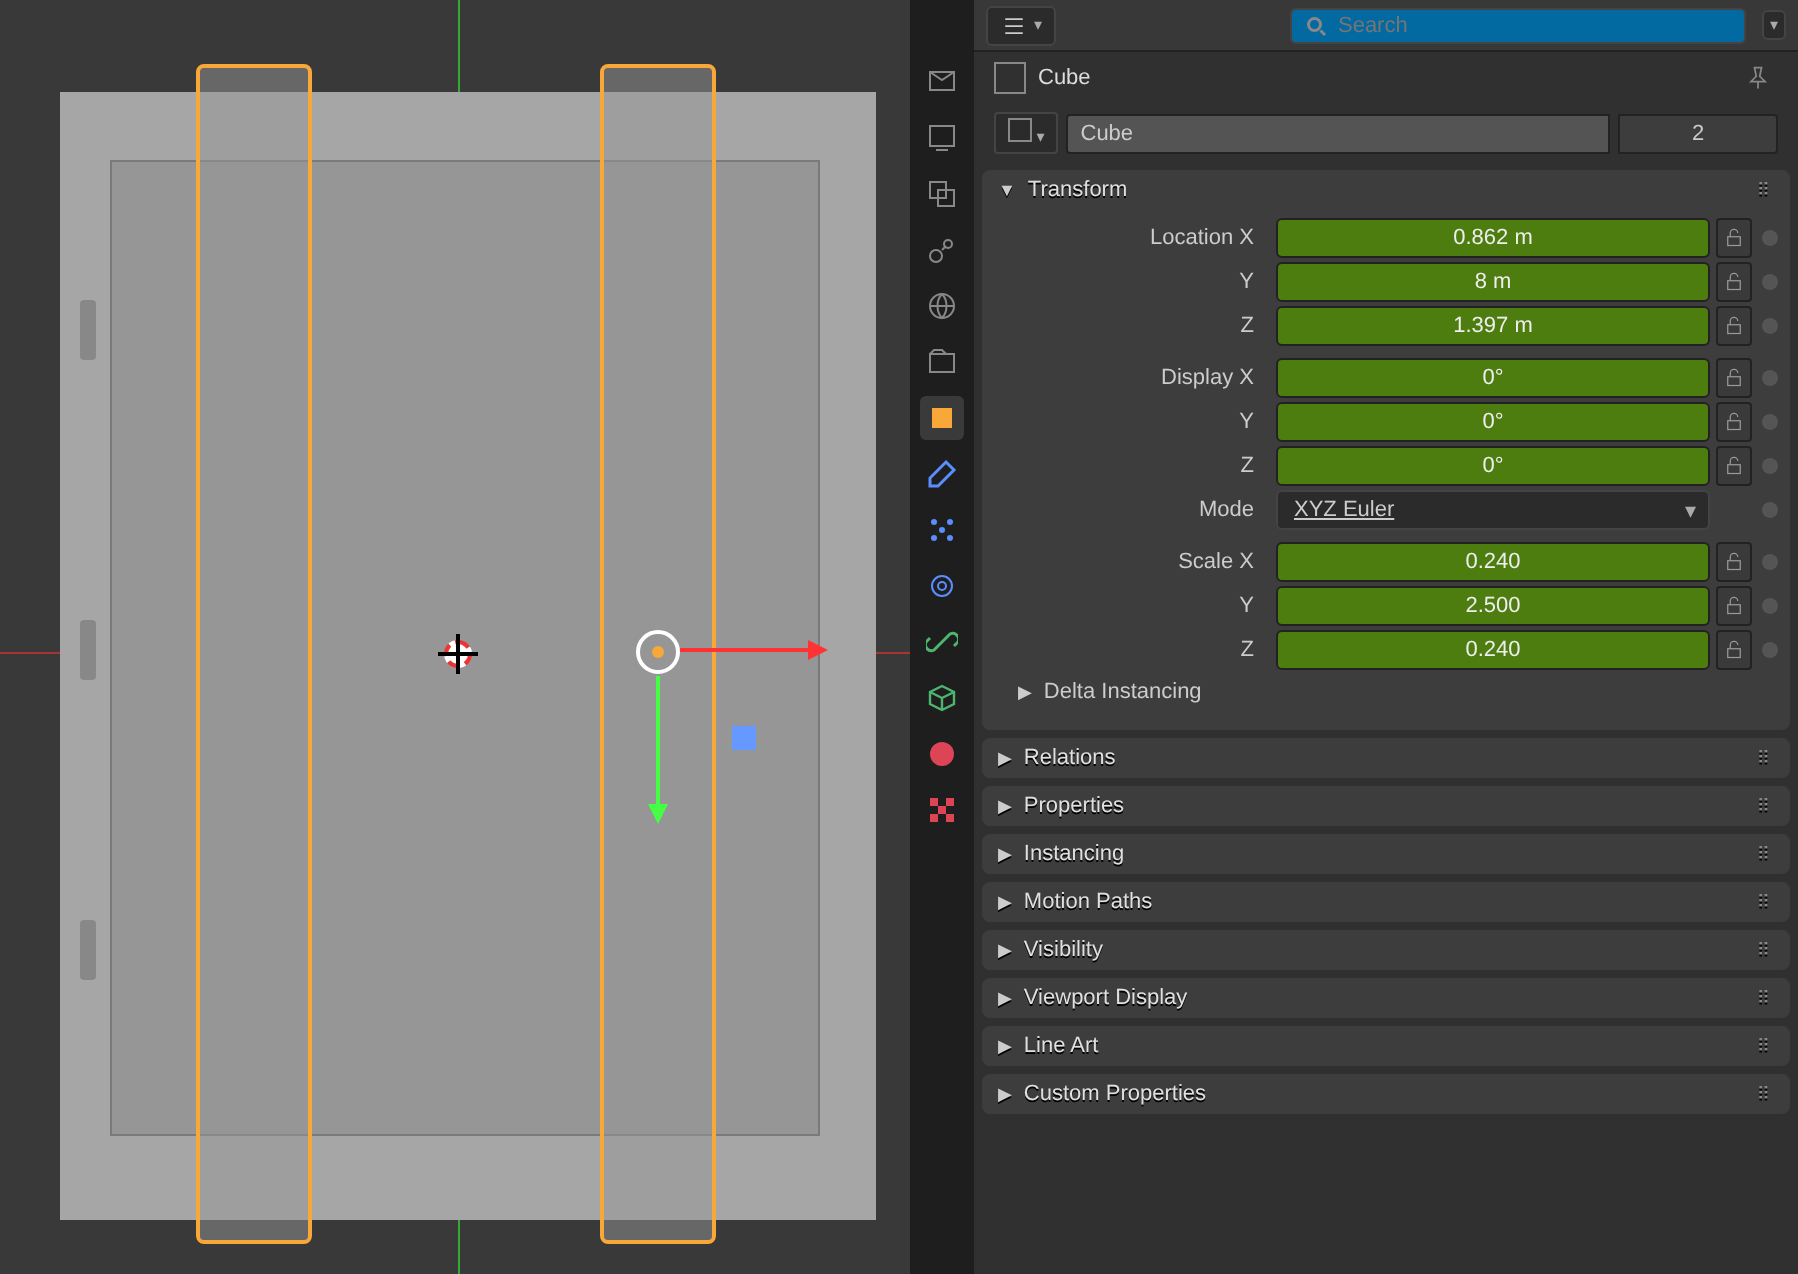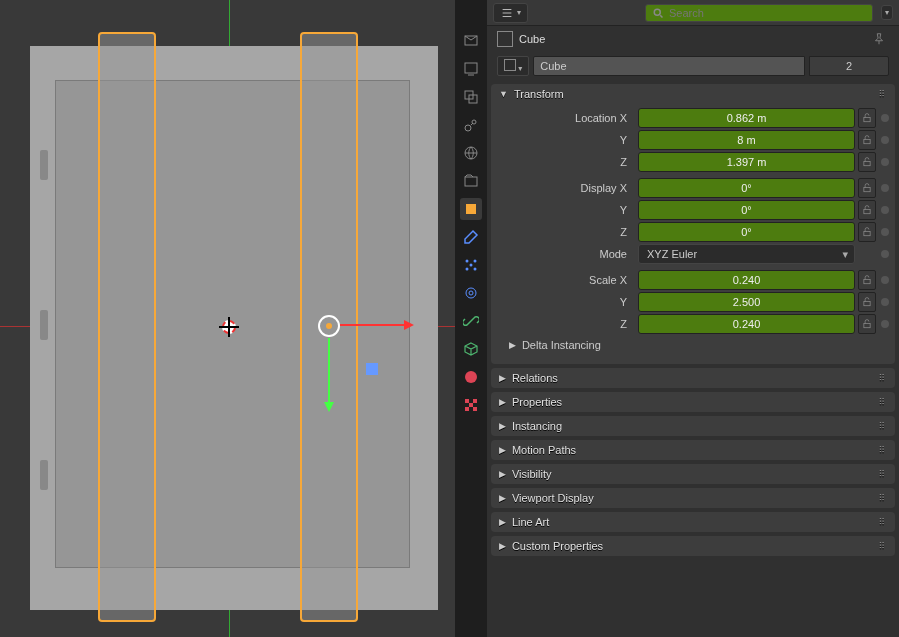--- a/index.html
+++ b/index.html
@@ -27,40 +27,40 @@
 
   .right-panel { flex: 0 0 444px; height: 637px; background: #303030; display:flex; position:relative;}
   .vtabs{width:32px;background:#1e1e1e;display:flex;flex-direction:column;padding-top:30px;align-items:center;gap:6px;}
   .vtab{width:22px;height:22px;border-radius:3px;display:flex;align-items:center;justify-content:center;color:#888;cursor:pointer;}
   .vtab.active{background:#3a3a3a;color:#f7a838;}
   .vtab svg{width:16px;height:16px;}
   .props{flex:1;display:flex;flex-direction:column;}
   .top-bar{height:26px;background:#383838;display:flex;align-items:center;padding:0 6px;gap:8px;border-bottom:1px solid #222;}
   .mode-btn{background:#2b2b2b;border:1px solid #444;border-radius:3px;padding:2px 6px;display:flex;align-items:center;gap:3px;}
   .search-wrap{flex:1;display:flex;justify-content:flex-end;}
-  .search{background:#4d7c0f;border:1px solid #444;border-radius:3px;padding:2px 6px;width:228px;display:flex;align-items:center;gap:5px;color:#888;}
+  .search{background:#0369a1;border:1px solid #444;border-radius:3px;padding:2px 6px;width:228px;display:flex;align-items:center;gap:5px;color:#888;}
   .pin-btn{width:20px;height:20px;display:flex;align-items:center;justify-content:center;color:#888;}
   .breadcrumb{height:26px;padding:4px 10px;display:flex;align-items:center;gap:6px;color:#ddd;}
   .bc-icon{width:16px;height:16px;border:1px solid #888;display:inline-block;}
   .data-row{padding:4px 10px;display:flex;align-items:center;gap:4px;}
   .data-row .sel{background:#2b2b2b;border:1px solid #444;padding:2px 6px;border-radius:2px;}
   .data-row .name-field{flex:1;background:#545454;border:1px solid #222;padding:3px 6px;border-radius:2px 0 0 2px;}
   .data-row .users{width:80px;background:#3d3d3d;border:1px solid #222;padding:3px 6px;text-align:center;border-radius:0 2px 2px 0;}
   .panel-scroll{flex:1;overflow-y:auto;padding:4px 4px 4px 4px;}
   .panel{background:#3d3d3d;border-radius:4px;margin-bottom:4px;}
   .panel-head{display:flex;align-items:center;padding:4px 8px;color:#e0e0e0;text-shadow:0 1px 0 #000;position:relative;}
   .panel-head .tri{margin-right:6px;font-size:9px;color:#ccc;}
   .panel-head .dots{position:absolute;right:8px;color:#888;letter-spacing:2px;font-size:9px;}
   .panel-body{padding:4px 6px 10px 6px;}
   .field-row{display:flex;align-items:center;margin-bottom:2px;gap:3px;}
   .field-row .lbl{width:138px;text-align:right;padding-right:8px;color:#ccc;}
   .num-input{flex:1;background:#4d7c0f;border:1px solid #222;border-radius:3px;padding:3px 0;text-align:center;color:#eee;position:relative;}
   .lock-btn{width:18px;height:20px;background:#3a3a3a;border:1px solid #222;border-radius:2px;display:flex;align-items:center;justify-content:center;color:#999;}
   .anim-dot{width:8px;height:8px;border-radius:50%;background:#555;margin-left:2px;}
-  .mode-sel{flex:1;background:#2b2b2b;border:1px solid #444;border-radius:3px;padding:3px 8px;position:relative;}
+  .mode-sel{flex:1;background:#2b2b2b;border:1px solid #444;border-radius:3px;padding:3px 8px;position:relative;text-decoration:underline;}
   .mode-sel::after{content:"▾";position:absolute;right:6px;color:#aaa;}
   .sub-h{display:flex;align-items:center;padding:3px 4px 3px 12px;color:#ccc;}
   .sub-h .tri{margin-right:6px;font-size:9px;}
   .spacer{width:18px;}
 </style>
 </head>
 <body>
 
 <div class="viewport">
   <div class="grid-red" style="left:0;top:326px;width:100%;"></div>

